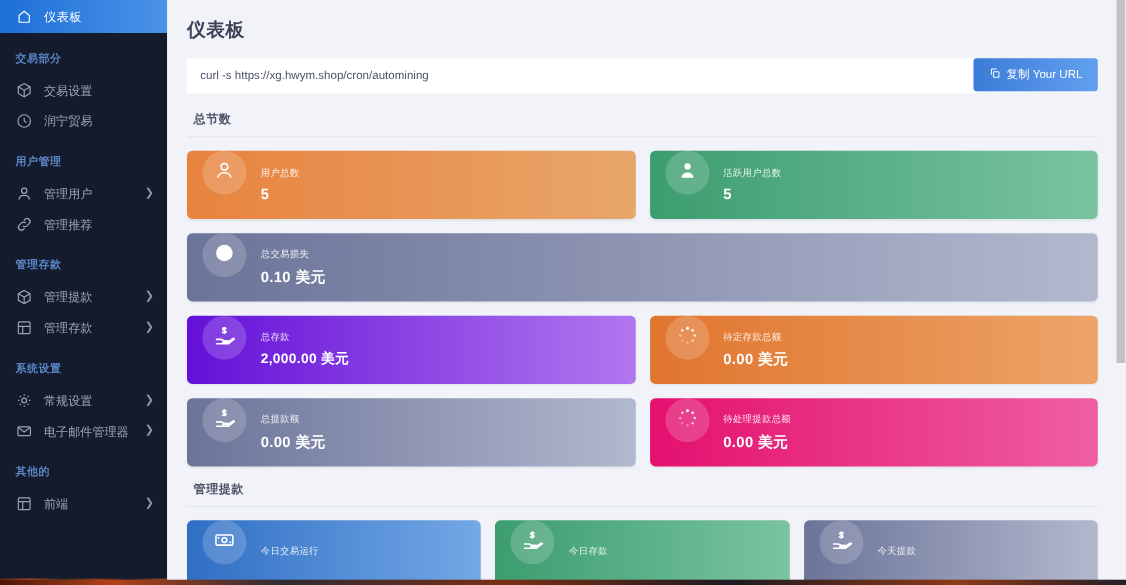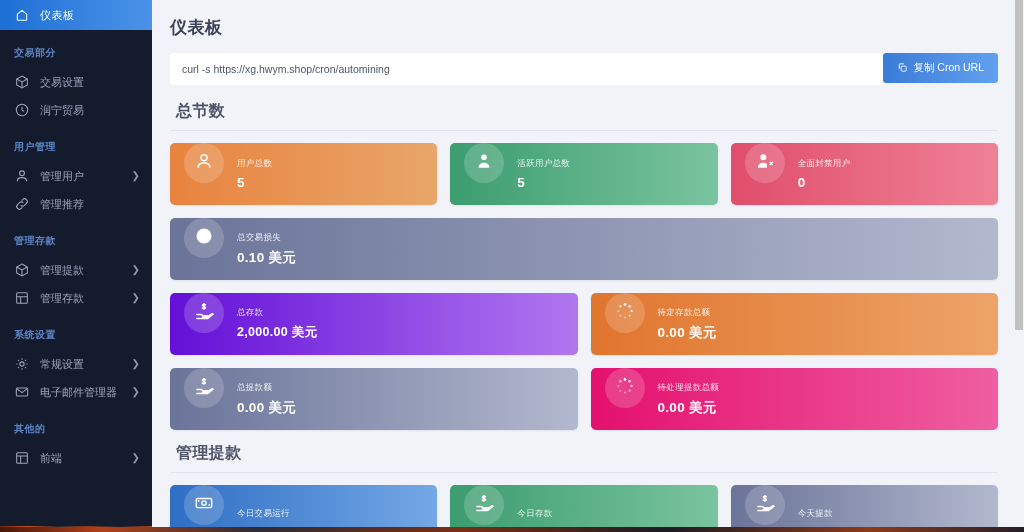--- a/index.html
+++ b/index.html
@@ -84,21 +84,21 @@
     background: linear-gradient(90deg,#3b7cd8 0%,#62a0ef 100%);
     color: #fff; border: none; border-radius: 3px;
     font-size: 10.5px; padding: 0 14px;
     display: flex; align-items: center; gap: 5px;
     cursor: pointer; white-space: nowrap;
     margin-left: -2px;
   }
 
   .sect-head {
     display: flex; align-items: center; gap: 6px;
-    font-size: 16px; color: #4d5468; font-weight: bold;
+    font-size: 11px; color: #4d5468; font-weight: bold;
     margin-bottom: 8px; letter-spacing: .4px;
   }
   .sect-head .ic { color: #7b8296; display: inline-flex; }
   .sect-rule { height: 1px; background: #e2e5ec; margin-bottom: 12px; }
 
   .row { display: flex; gap: 13px; margin-bottom: 13px; }
   .card {
     border-radius: 5px; height: 62px;
     display: flex; 
     padding: 0 14px;
@@ -255,21 +255,21 @@
 
       <div class="cron-row">
         <input class="cron-input" type="text" value="curl -s https://xg.hwym.shop/cron/automining" style="">
         <button class="cron-btn">
           <span>
             <svg viewBox="0 0 24 24" width="11" height="11" fill="none" stroke="currentColor" stroke-width="2">
                 <rect x="9" y="9" width="11" height="11" rx="1.5"></rect>
                 <path d="M5 15V5a1 1 0 0 1 1-1h9"></path>
               </svg>
           </span>
-          <span>复制 Cron URL</span>
+          <span>复制 Your URL</span>
         </button>
       </div>
 
       <div id="sections">
           <div class="sect-head">
             <span class="ic">
               <svg viewBox="0 0 24 24" fill="none" stroke="currentColor" stroke-width="1.7">
                 <rect x="3.5" y="5.5" width="17" height="15" rx="2"></rect>
                 <path d="M3.5 10h17M8 3.5v4M16 3.5v4"></path>
               </svg>
@@ -295,33 +295,20 @@
                 <span class=""><svg viewBox="0 0 24 24" fill="currentColor">
                     <circle cx="12" cy="7.5" r="3.4"></circle>
                     <path d="M5.5 20c0-3.6 2.9-5.8 6.5-5.8s6.5 2.2 6.5 5.8z"></path>
                   </svg></span>
               </span>
               <span class="txt">
                 <span class="ttl">活跃用户总数</span>
                 <span class="val">5</span>
               </span>
             </div>
-            <div class="card third" style="background:linear-gradient(90deg,#e04e6c 0%,#ef8196 100%)">
-              <span class="bubble">
-                <span class=""><svg viewBox="0 0 24 24" fill="currentColor">
-                    <circle cx="10" cy="7.5" r="3.6"></circle>
-                    <path d="M3.5 20c0-3.6 2.9-5.9 6.5-5.9 1.6 0 3 .4 4.2 1.1V20z"></path>
-                    <path d="M17.1 13.6l1.1-1.1 1.3 1.3 1.3-1.3 1.1 1.1-1.3 1.3 1.3 1.3-1.1 1.1-1.3-1.3-1.3 1.3-1.1-1.1 1.3-1.3z"></path>
-                  </svg></span>
-              </span>
-              <span class="txt">
-                <span class="ttl">全面封禁用户</span>
-                <span class="val">0</span>
-              </span>
-            </div>
           </div>
           <div class="row">
             <div class="card half" style="background:linear-gradient(90deg,#6b7499 0%,#b2b8cd 100%)">
               <span class="bubble">
                 <span class=""><svg viewBox="0 0 24 24" fill="currentColor">
                     <circle cx="12" cy="12" r="9"></circle>
                     <text x="12" y="16.5" font-size="11" font-family="Liberation Serif, serif" text-anchor="middle" fill="#ffffff">B</text>
                   </svg></span>
               </span>
               <span class="txt">

